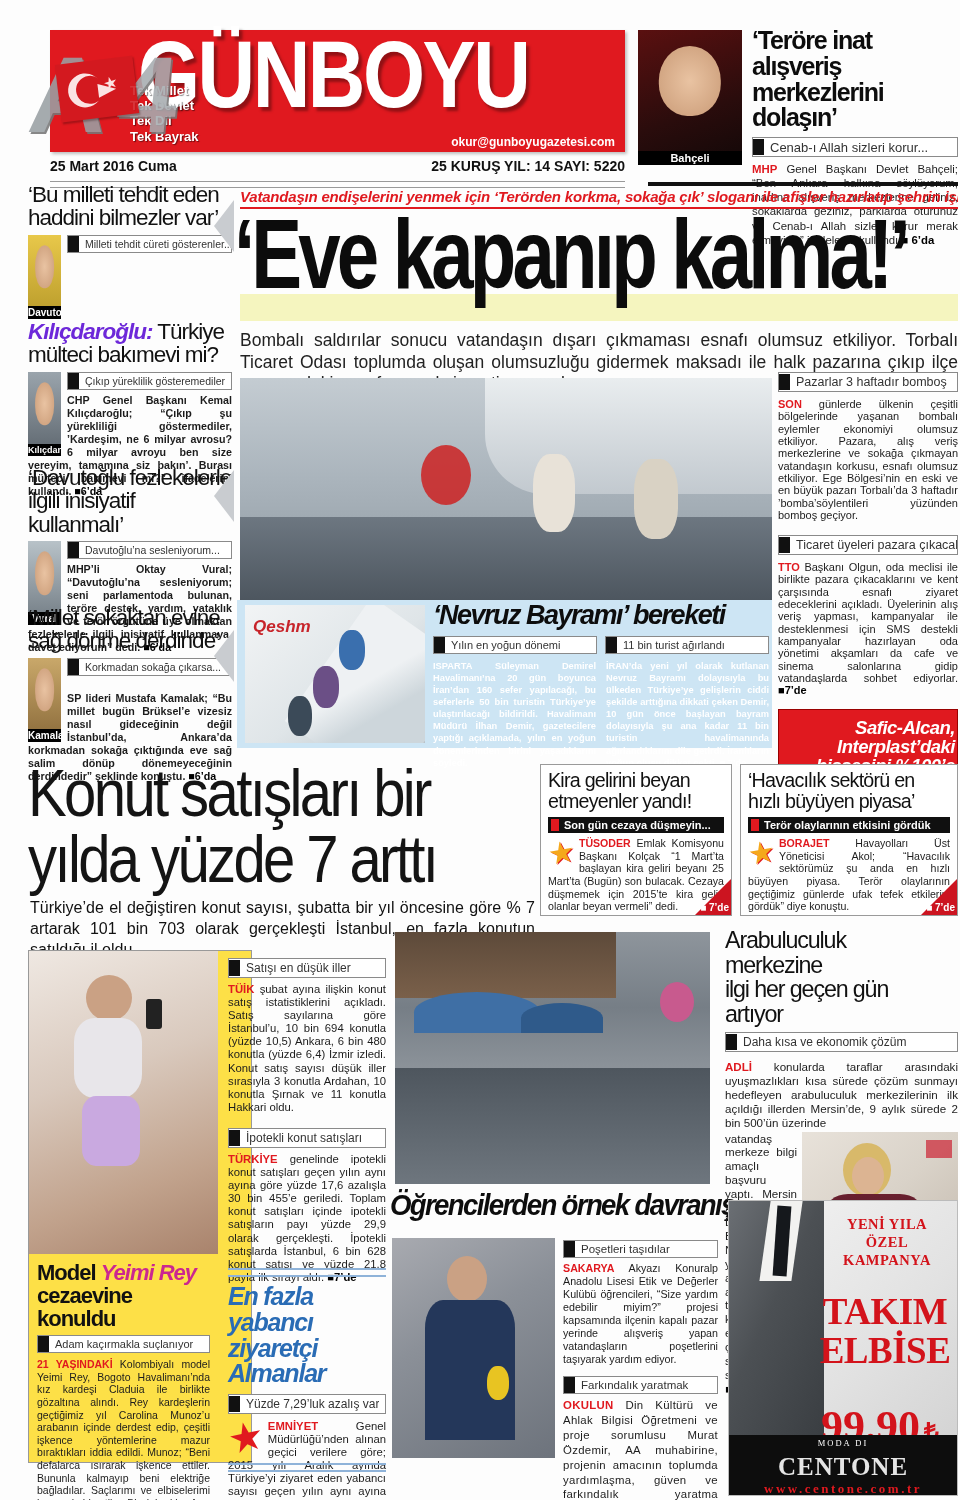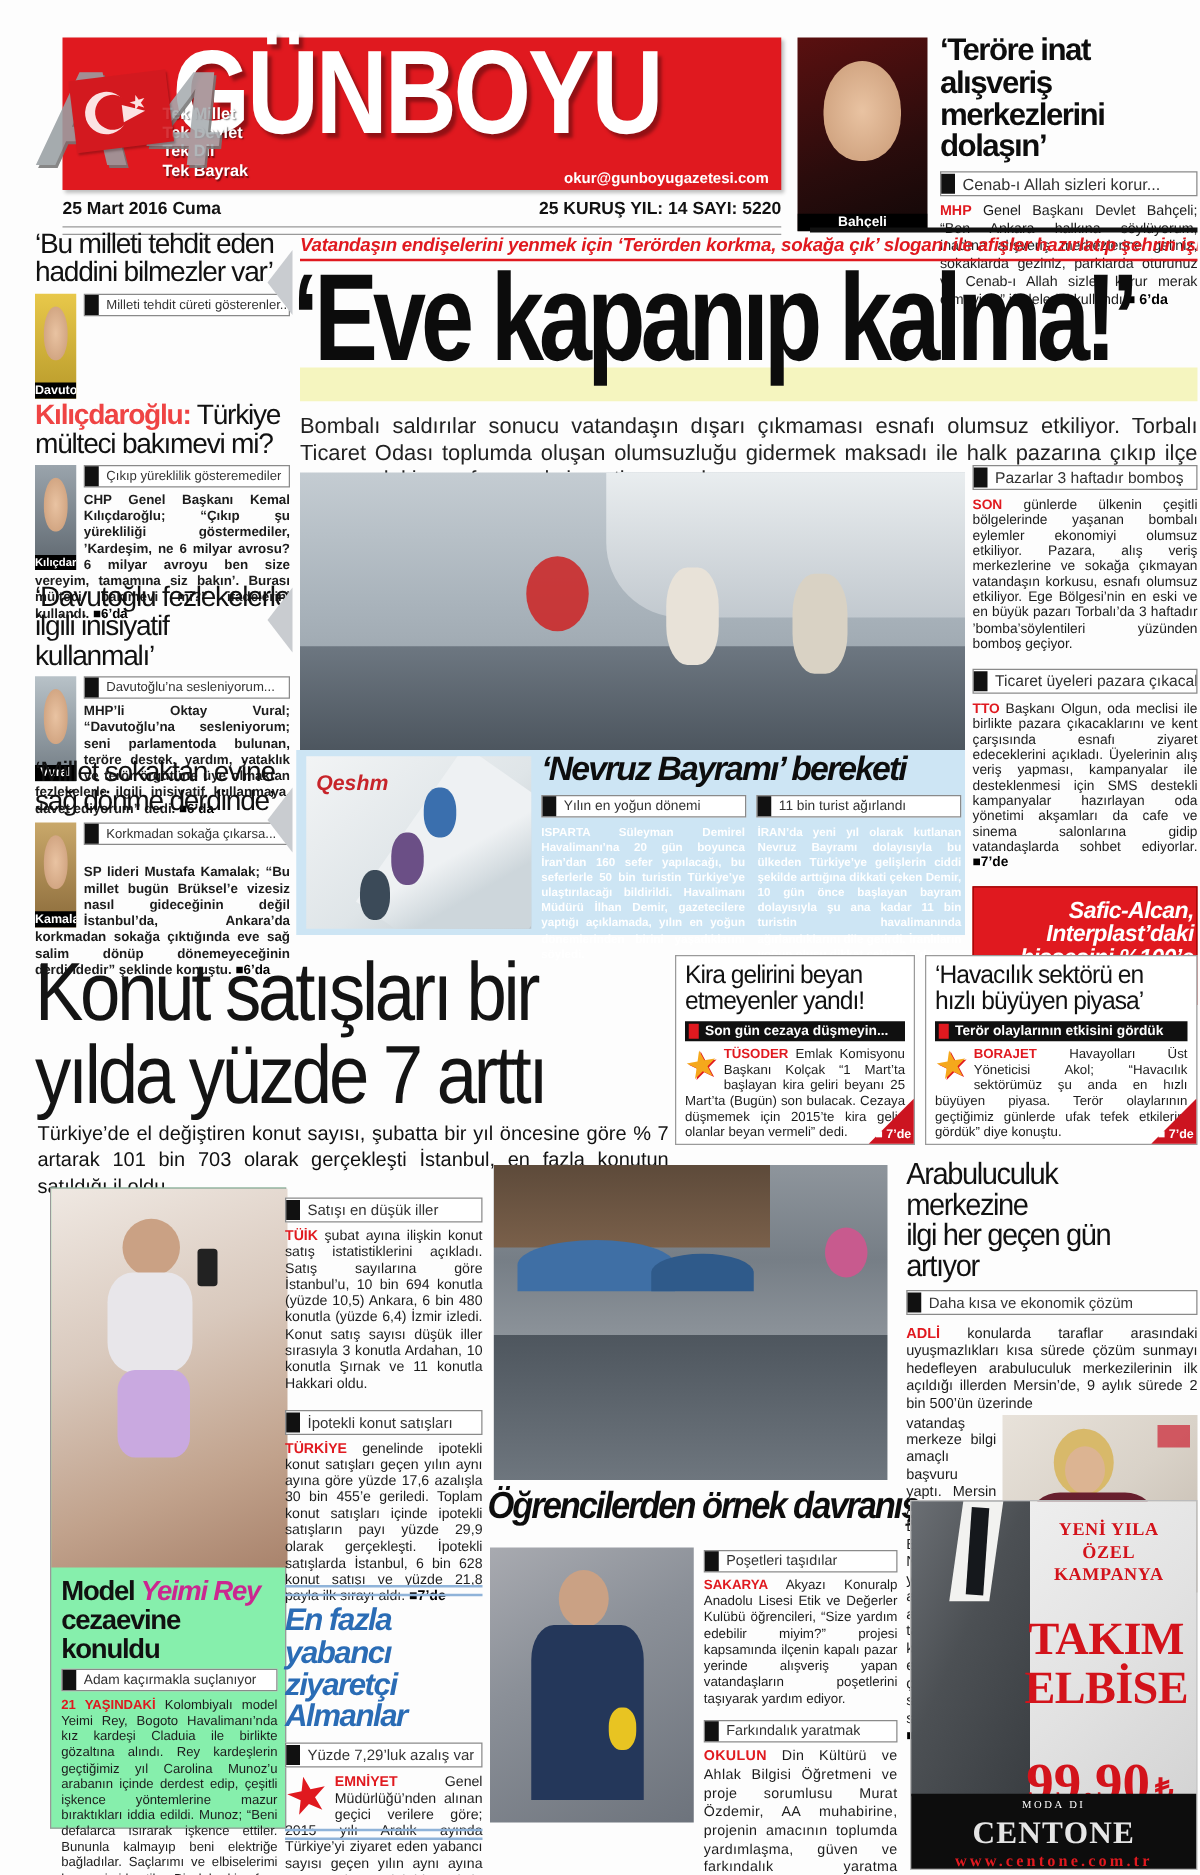--- a/index.html
+++ b/index.html
@@ -97,21 +97,21 @@
   .blackbar .rsq{width:8px;height:12px;background:#e0191f;margin-right:5px;flex:0 0 auto;}
   .blackbar .bt{color:#fff;font-weight:bold;font-size:11px;white-space:nowrap;}
   .starbody{font-size:10.6px;line-height:1.2;text-align:justify;color:#1c1c1c;}
   .star{float:left;font-size:30px;line-height:.9;color:#f5a81c;margin:2px 4px 0 0;
         text-shadow:1px 1px 0 #e0191f;transform:rotate(-10deg);}
   .ctri{position:absolute;right:0;bottom:0;width:0;height:0;
         border-bottom:36px solid #cc1420;border-left:36px solid transparent;}
   .cref{position:absolute;right:2px;bottom:2px;color:#fff;font-weight:bold;font-size:10px;}
 
   
-  .modelbox{left:28px;top:950px;width:189px;height:513px;border:1px solid #999;box-sizing:border-box;background:#86efac;margin-left:12px;}
+  .modelbox{left:28px;top:950px;width:224px;height:513px;border:1px solid #999;box-sizing:border-box;background:#fde047;}
   .modelhead{font-size:22px;font-weight:bold;letter-spacing:-1px;line-height:1.05;color:#111;}
   .magenta{color:#cb2790;font-style:italic;}
   .modelbody{font-size:10.5px;line-height:1.2;text-align:justify;color:#1c1c1c;}
 
   .col2{left:228px;width:158px;}
   .col2 .kick{margin-bottom:5px;}
   .c2body{font-size:11.3px;line-height:1.16;text-align:justify;color:#1c1c1c;}
   .bluerule{height:5px;border-top:2px solid #8fb3d9;border-bottom:2px solid #8fb3d9;}
   .almhead{font-size:25px;font-weight:bold;font-style:italic;color:#2a6cb5;letter-spacing:-1.2px;line-height:1.03;}
   .redstar{float:left;font-size:40px;line-height:.85;color:#e0191f;margin:0 4px 0 0;transform:rotate(-12deg);}
@@ -168,21 +168,21 @@
       <span class="arrow"></span>
     </span>
   </div>
 
   <div class="abs dateline">
     <span>25 Mart 2016 Cuma</span>
     <span>25 KURUŞ   YIL: 14 SAYI: 5220</span>
   </div>
   <div class="abs dblrule"></div>
 
-  <div class="abs ph" style="left:638px;top:30px;width:104px;height:155px;background:linear-gradient(160deg,#5a1010 0%,#2a0c0c 60%,#120808 100%);">
+  <div class="abs ph" style="left:638px;top:30px;width:104px;height:135px;background:linear-gradient(160deg,#5a1010 0%,#2a0c0c 60%,#120808 100%);">
     <div class="face"></div>
     <div class="cap">Bahçeli</div>
   </div>
   <div class="abs" style="left:752px;top:28px;width:206px;">
     <div style="font-size:25px;font-weight:bold;letter-spacing:-1.2px;line-height:1.03;color:#0d0d0d;">‘Teröre inat alışveriş merkezlerini dolaşın’</div>
     <div class="kick" style="margin-top:6px;">
       <span class="sq"></span>
       <span class="kt" style="font-size:13px;">Cenab-ı Allah sizleri korur...</span>
     </div>
     <div class="body-txt" style="font-size:11.4px;line-height:1.24;margin-top:5px;">
@@ -199,21 +199,21 @@
         <div class="cap" style="font-size:10px;">Davutoğlu</div>
       </div>
       <div class="kick" style="height:16px;">
         <span class="sq"></span>
         <span class="kt" style="font-size:10.5px;">Milleti tehdit cüreti gösterenler...</span>
       </div>
     </div>
   </div>
 
   <div class="abs lstory" style="top:320px;">
-    <div class="lhead"><span style="color:#ef4444;font-weight:bold;">Kılıçdaroğlu:</span><span> Türkiye mülteci bakımevi mi?</span></div>
+    <div class="lhead"><span style="color:#6d28d9;font-weight:bold;font-style:italic;">Kılıçdaroğlu:</span><span> Türkiye mülteci bakımevi mi?</span></div>
     <div class="lrow">
       <div class="lphoto ph" style="background:linear-gradient(#9aa4ac,#5d666e);">
         <div class="face"></div>
         <div class="cap" style="font-size:9px;">Kılıçdaroğlu</div>
       </div>
       <div class="kick" style="height:16px;">
         <span class="sq"></span>
         <span class="kt" style="font-size:10.5px;">Çıkıp yüreklilik gösteremediler</span>
       </div>
       <div class="lbody" style="margin-top:4px;">

